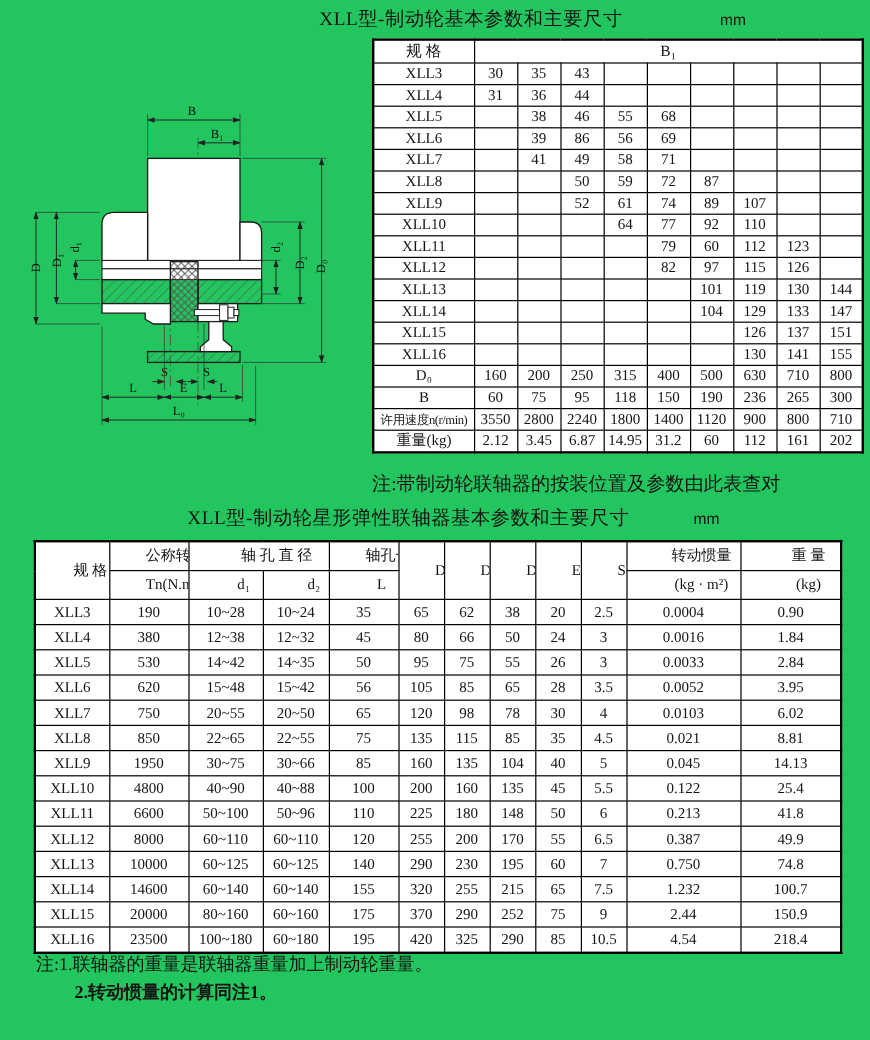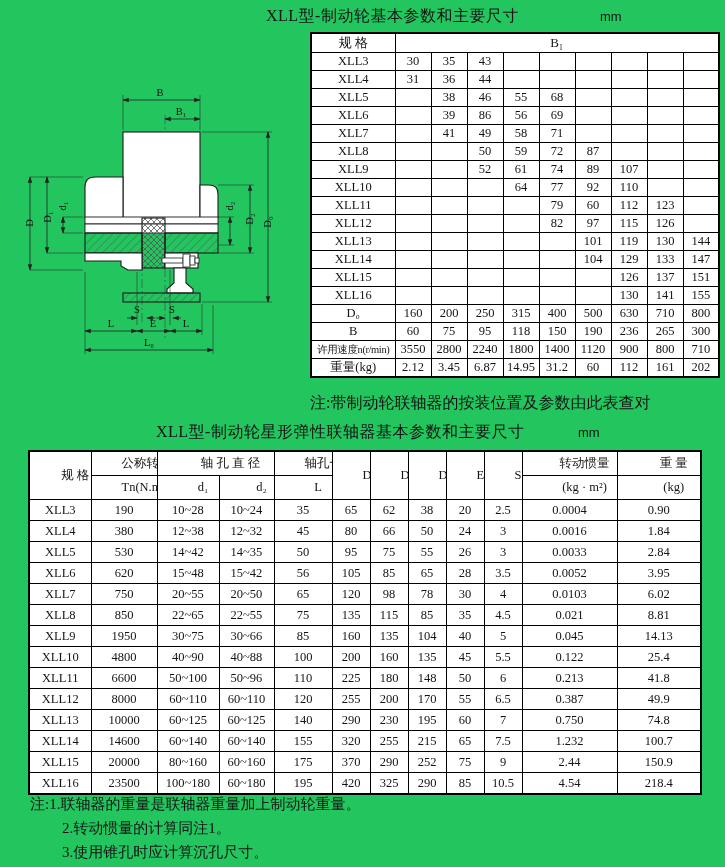--- a/index.html
+++ b/index.html
@@ -7,21 +7,21 @@
     position:relative;width:725px;height:867px;background:#22c55e;
     font-family:"Liberation Serif","DejaVu Serif","DejaVu Sans",serif;
     color:#141414;overflow:hidden;margin:0 auto;
   }
   .abs{position:absolute;}
   .title{font-size:16px;letter-spacing:.5px;white-space:nowrap;}
   .unit{font-size:13px;font-family:"Liberation Sans","DejaVu Sans",sans-serif;}
   .note{font-size:16px;white-space:nowrap;}
   .footnote{font-size:15px;line-height:24px;white-space:nowrap;}
   .footnote .fn{display:block;}
-  .footnote .fn.indent{margin-left:32px;}
+  .footnote .fn.indent{margin-left:32px;font-weight:bold;}
 
   table{border-collapse:collapse;table-layout:fixed;background:#fff;}
   table.grid{border:2px solid #000;}
   td,th{border:1px solid #000;text-align:center;vertical-align:middle;
         padding:0;overflow:hidden;white-space:nowrap;font-weight:normal;}
 
   
   #table1{width:410px;}
   #table1 td,#table1 th{height:17px;font-size:12.5px;}
   #table1 .rlabel{font-size:12.5px;}
@@ -611,16 +611,15 @@
           <td>10.5</td>
           <td>4.54</td>
           <td>218.4</td>
         </tr>
       </tbody>
   </table>
 
   <div class="abs footnote" style="left:30px;top:792px;">
     <span class="fn">注:1.联轴器的重量是联轴器重量加上制动轮重量。</span>
     <span class="fn indent">2.转动惯量的计算同注1。</span>
-    <span class="fn indent">3.使用锥孔时应计算沉孔尺寸。</span>
   </div>
 
 </div>
 
 </body></html>

